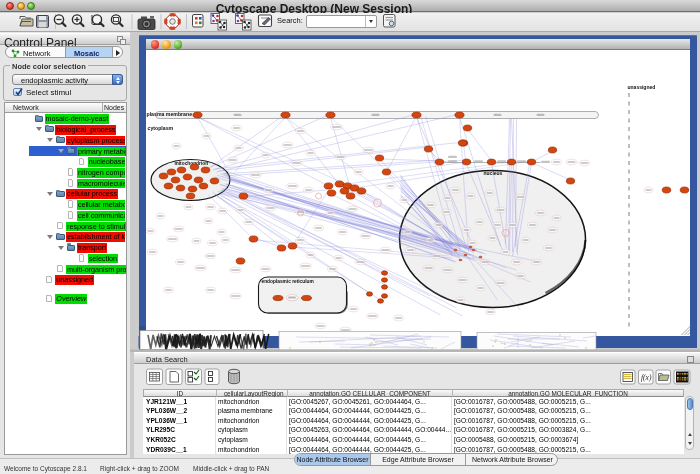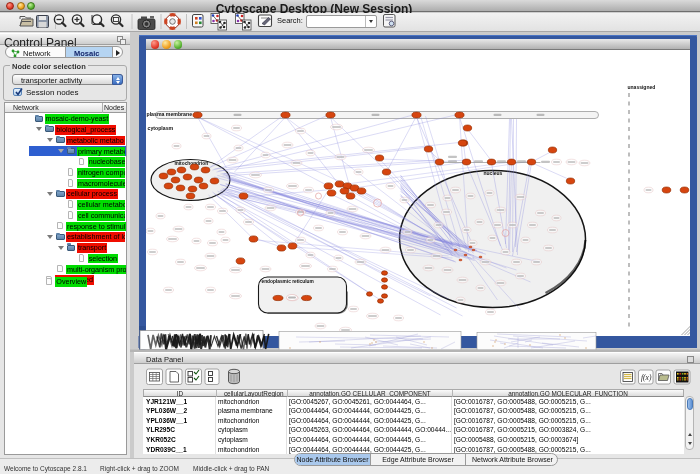--- a/index.html
+++ b/index.html
@@ -115,33 +115,33 @@
     <div class="abs" style="left:60px;top:0;width:47px;height:100%;background:#b5d4f2;border-right:1px solid #9a9a9a;">
       <span class="abs" style="left:8px;top:1.8px;font-size:7.5px;font-weight:bold;color:#12246a;">Mosaic</span>
     </div>
     <div class="abs" style="left:110px;top:3px;width:0;height:0;border-top:3.2px solid transparent;border-bottom:3.2px solid transparent;border-left:4.5px solid #222;"></div>
   </div>
 
   <div class="abs" style="left:3px;top:33px;width:124px;height:36px;border:1px solid #aaa;border-radius:3px;"></div>
   <div class="abs" style="left:10px;top:29.5px;background:#e6e6e6;padding:0 2px;font-size:7.5px;font-weight:bold;color:#333;">Node color selection</div>
 
   <div class="abs" style="left:12px;top:42px;width:111px;height:10.5px;background:linear-gradient(#ffffff,#d8d8d8);border:1px solid #8a8a8a;border-radius:3px;">
-    <span class="abs" style="left:8px;top:0.8px;font-size:7.5px;color:#111;">transporter activity</span>
+    <span class="abs" style="left:8px;top:0.8px;font-size:7.5px;color:#111;">endoplasmic activity</span>
     <div class="abs" style="right:-1px;top:-1px;width:11px;height:10.5px;background:linear-gradient(#8ab4e8,#3a6cc0);border:1px solid #3a5a9a;border-radius:0 3px 3px 0;">
       <div class="abs" style="left:2.6px;top:1.5px;width:0;height:0;border-left:2.4px solid transparent;border-right:2.4px solid transparent;border-bottom:3px solid #fff;"></div>
       <div class="abs" style="left:2.6px;top:5.8px;width:0;height:0;border-left:2.4px solid transparent;border-right:2.4px solid transparent;border-top:3px solid #fff;"></div>
     </div>
   </div>
 
   <div class="abs" style="left:13px;top:55.5px;width:8.5px;height:8.5px;background:linear-gradient(#e8f2fc,#b8d4f0);border:1px solid #5a85b8;border-radius:2px;">
     <svg class="abs" style="left:0;top:-2px;" width="10" height="10" viewBox="0 0 10 10">
         <path d="M2 5 L4 7.5 L8 1.5" fill="none" stroke="#1a3a7a" stroke-width="1.6"></path>
       </svg>
   </div>
-  <div class="abs" style="left:26px;top:56px;font-size:8px;color:#111;">Session nodes</div>
+  <div class="abs" style="left:26px;top:56px;font-size:8px;color:#111;">Select stimul</div>
 
   <div class="abs" style="left:4px;top:70px;width:123px;height:353px;background:#fff;border:1px solid #9a9a9a;overflow:hidden;">
     <div class="abs" style="left:0;top:0;width:123px;height:9.5px;background:linear-gradient(#fdfdfd,#e0e0e0);border-bottom:1px solid #9a9a9a;">
       <span class="abs" style="left:8px;top:1px;font-size:7px;color:#222;">Network</span>
       <div class="abs" style="left:96.5px;top:0;width:1px;height:9.5px;background:#b0b0b0;"></div>
         <span class="abs" style="left:99px;top:1px;font-size:7px;color:#222;">Nodes</span>
     </div>
     <div class="abs" style="left:0;top:10.5px;width:123px;height:342px;">
       <div class="trow" style="top:0.1px;">
           <div style="position:absolute;left:0;top:0;width:96px;height:100%;overflow:hidden;">
@@ -158,21 +158,21 @@
             <div style="position:absolute;left:16.3px;top:1px;width:4px;height:2px;background:#5d82a8;border-radius:1px 1px 0 0;"></div>
             <span style="position:absolute;left:26.3px;top:0.8px;background:#f00d00;padding:0 1px;color:#000;white-space:nowrap;">biological_process</span>
           </div>
           <span style="position:absolute;left:97px;top:0.8px;color:#000;font-size:7px;letter-spacing:-0.2px;">651(0)</span>
         </div>
 <div class="trow" style="top:21.6px;">
           <div style="position:absolute;left:0;top:0;width:96px;height:100%;overflow:hidden;">
             <div style="position:absolute;left:18.1px;top:3.2px;width:0;height:0;border-left:3.2px solid transparent;border-right:3.2px solid transparent;border-top:4.2px solid #7a7a7a;"></div>
             <div style="position:absolute;left:27.1px;top:2.2px;width:8.5px;height:6px;background:linear-gradient(#7fa3c8,#5d82a8);border:0.5px solid #3a5a7a;border-radius:1px;"></div>
             <div style="position:absolute;left:27.1px;top:1px;width:4px;height:2px;background:#5d82a8;border-radius:1px 1px 0 0;"></div>
-            <span style="position:absolute;left:37.1px;top:0.8px;background:#f00d00;padding:0 1px;color:#000;white-space:nowrap;">metabolic metabo</span>
+            <span style="position:absolute;left:37.1px;top:0.8px;background:#f00d00;padding:0 1px;color:#000;white-space:nowrap;">cytoplasm process</span>
           </div>
           <span style="position:absolute;left:97px;top:0.8px;color:#000;font-size:7px;letter-spacing:-0.2px;">280(0)</span>
         </div>
 <div class="trow" style="top:32.3px;background:#2e5fd0;">
           <div style="position:absolute;left:0;top:0;width:96px;height:100%;overflow:hidden;">
             <div style="position:absolute;left:28.900000000000006px;top:3.2px;width:0;height:0;border-left:3.2px solid transparent;border-right:3.2px solid transparent;border-top:4.2px solid #a8a8a8;"></div>
             <div style="position:absolute;left:37.900000000000006px;top:2.2px;width:8.5px;height:6px;background:linear-gradient(#7fa3c8,#5d82a8);border:0.5px solid #3a5a7a;border-radius:1px;"></div>
             <div style="position:absolute;left:37.900000000000006px;top:1px;width:4px;height:2px;background:#5d82a8;border-radius:1px 1px 0 0;"></div>
             <span style="position:absolute;left:47.900000000000006px;top:0.8px;background:#00dc00;padding:0 1px;color:#000;white-space:nowrap;">primary metabo</span>
           </div>
@@ -261,21 +261,21 @@
           </div>
           <span style="position:absolute;left:97px;top:0.8px;color:#000;font-size:7px;letter-spacing:-0.2px;">42(0)</span>
         </div>
 <div class="trow" style="top:161.1px;">
           <div style="position:absolute;left:0;top:0;width:96px;height:100%;overflow:hidden;">
             <div style="position:absolute;left:17.3px;top:1px;width:5.5px;height:7.5px;background:#fdfdfd;border:0.7px solid #b5b5b5;border-radius:0 2px 0 0;"></div>
             <span style="position:absolute;left:26.3px;top:0.8px;background:#f00d00;padding:0 1px;color:#000;white-space:nowrap;">unassigned</span>
           </div>
           <span style="position:absolute;left:97px;top:0.8px;color:#000;font-size:7px;letter-spacing:-0.2px;">223(0)</span>
         </div>
-<div class="trow" style="top:163px;">
+<div class="trow" style="top:180px;font-style:italic;">
           <div style="position:absolute;left:0;top:0;width:96px;height:100%;overflow:hidden;">
             <div style="position:absolute;left:17.3px;top:1px;width:5.5px;height:7.5px;background:#fdfdfd;border:0.7px solid #b5b5b5;border-radius:0 2px 0 0;"></div>
             <span style="position:absolute;left:26.3px;top:0.8px;background:#00dc00;padding:0 1px;color:#000;white-space:nowrap;">Overview</span>
           </div>
           <span style="position:absolute;left:97px;top:0.8px;color:#000;font-size:7px;letter-spacing:-0.2px;">8(0)</span>
         </div>
     </div>
   </div>
 </div>
 
@@ -765,21 +765,21 @@
 <circle cx="496" cy="340" r="0.8" fill="#cc8844" opacity="0.6"></circle>
 <circle cx="560" cy="335" r="0.8" fill="#cc8844" opacity="0.6"></circle>
 <circle cx="505" cy="344" r="0.8" fill="#cc8844" opacity="0.6"></circle>
 <circle cx="586" cy="348" r="0.8" fill="#cc8844" opacity="0.6"></circle>
 <circle cx="495" cy="342" r="0.8" fill="#cc8844" opacity="0.6"></circle>
   <rect x="130" y="349.5" width="570" height="3" fill="#b5b5b5"></rect>
 </svg>
 
 <div class="abs" style="left:134px;top:352px;width:566px;height:106px;background:#e6e6e6;">
   <div class="abs" style="left:0;top:0;width:566px;height:12px;background:linear-gradient(#f5f5f5,#cdcdcd);border-top:1px solid #fff;border-bottom:1px solid #9f9f9f;">
-    <span class="abs" style="left:12px;top:2px;font-size:7.5px;color:#222;">Data Panel</span>
+    <span class="abs" style="left:12px;top:2px;font-size:7.5px;color:#222;">Data Search</span>
     <span class="abs" style="left:553px;top:2.5px;width:7px;height:7px;border:1px solid #888;background:#ddd;"></span>
   </div>
 </div>
 <svg class="abs" style="left:0;top:352px;" width="700" height="122" viewBox="0 352 700 122">
     <rect x="146.5" y="369" width="16" height="15.5" rx="2" fill="#fdfdfd" stroke="#9a9a9a" stroke-width="0.9"></rect>
 <rect x="149.5" y="372.5" width="10" height="8.5" fill="#fff" stroke="#444" stroke-width="0.8"></rect>
 <line x1="149.5" y1="374.5" x2="159.5" y2="374.5" stroke="#666" stroke-width="0.7"></line>
 <line x1="149.5" y1="376.5" x2="159.5" y2="376.5" stroke="#666" stroke-width="0.7"></line>
 <line x1="149.5" y1="378.5" x2="159.5" y2="378.5" stroke="#666" stroke-width="0.7"></line>
 <line x1="152.8" y1="372.5" x2="152.8" y2="381" stroke="#666" stroke-width="0.7"></line>

